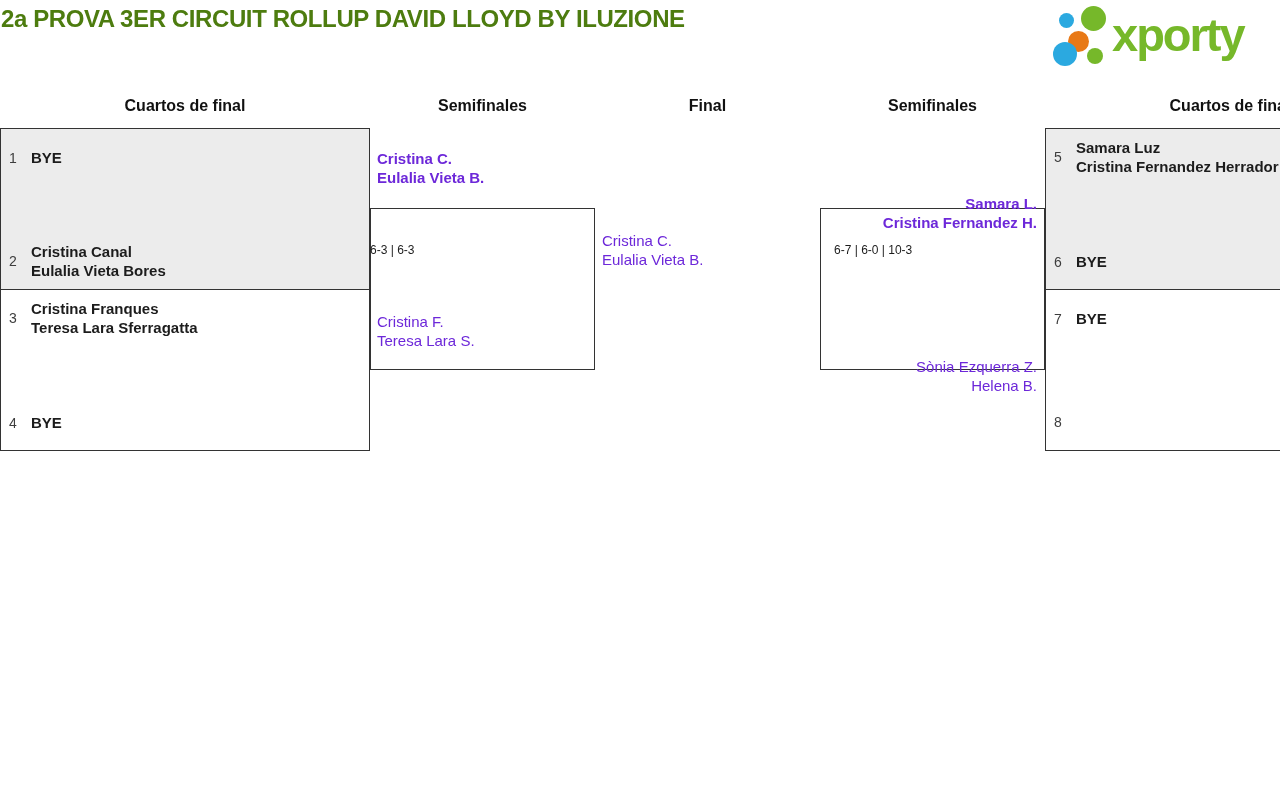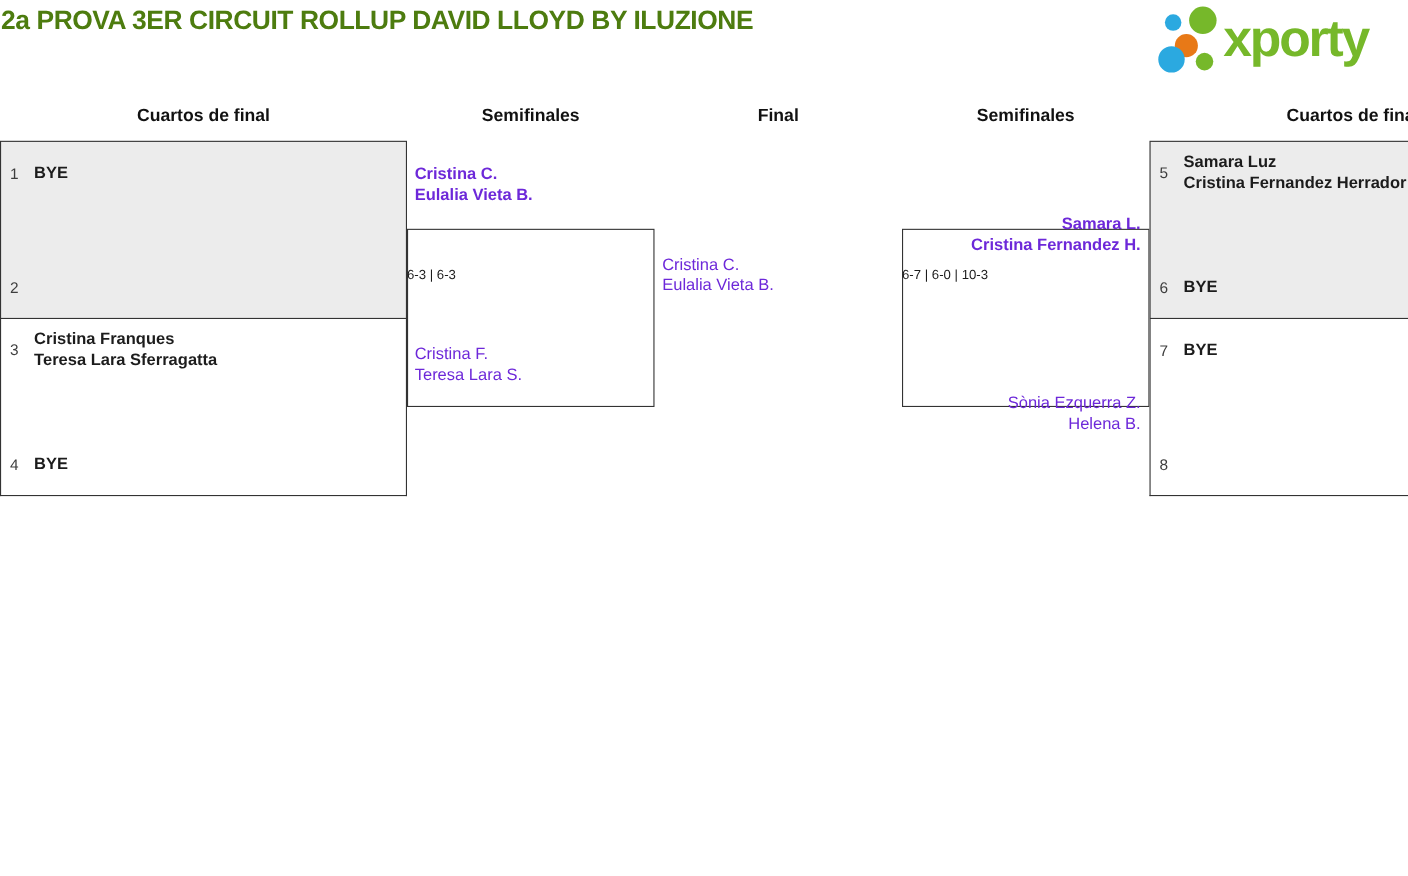--- a/index.html
+++ b/index.html
@@ -83,21 +83,21 @@
   .sf-l-winner{left:377px;top:149px;}
   .sf-l-loser {left:377px;top:312px;}
   .sf-r-winner{right:243px;top:149px;}
   .sf-r-loser {right:243px;top:312px;}
   .final-team {left:602px;top:231px;}
   .score{
     position:absolute;top:243px;text-align:left;
     font-size:12px;color:#1c1c1c;white-space:nowrap;
   }
   .score-l{left:370px;width:225px;}
-  .score-r{left:820px;width:225px;}
+  .score-r{left:820px;width:225px;padding-left:14px;}
 </style>
 </head>
 <body>
 
 <div class="page">
 
   <div class="title">2a PROVA 3ER CIRCUIT ROLLUP DAVID LLOYD BY ILUZIONE</div>
 
   <div class="logo">
     <span class="dot d-blue-sm"></span>
@@ -116,20 +116,24 @@
 
   <div class="box grey qf-l1">
     <div class="entry bye slot-top">
       <span class="seed">1</span>
       <span class="names">
         <span class="nm">BYE</span>
       </span>
     </div>
     <div class="entry slot-bottom">
       <span class="seed">2</span>
+      <span class="names">
+        <span class="nm">Cristina Canal</span>
+        <span class="nm">Eulalia Vieta Bores</span>
+      </span>
     </div>
   </div>
 
   <div class="box qf-l2">
     <div class="entry slot-top">
       <span class="seed">3</span>
       <span class="names">
         <span class="nm">Cristina Franques</span>
         <span class="nm">Teresa Lara Sferragatta</span>
       </span>

